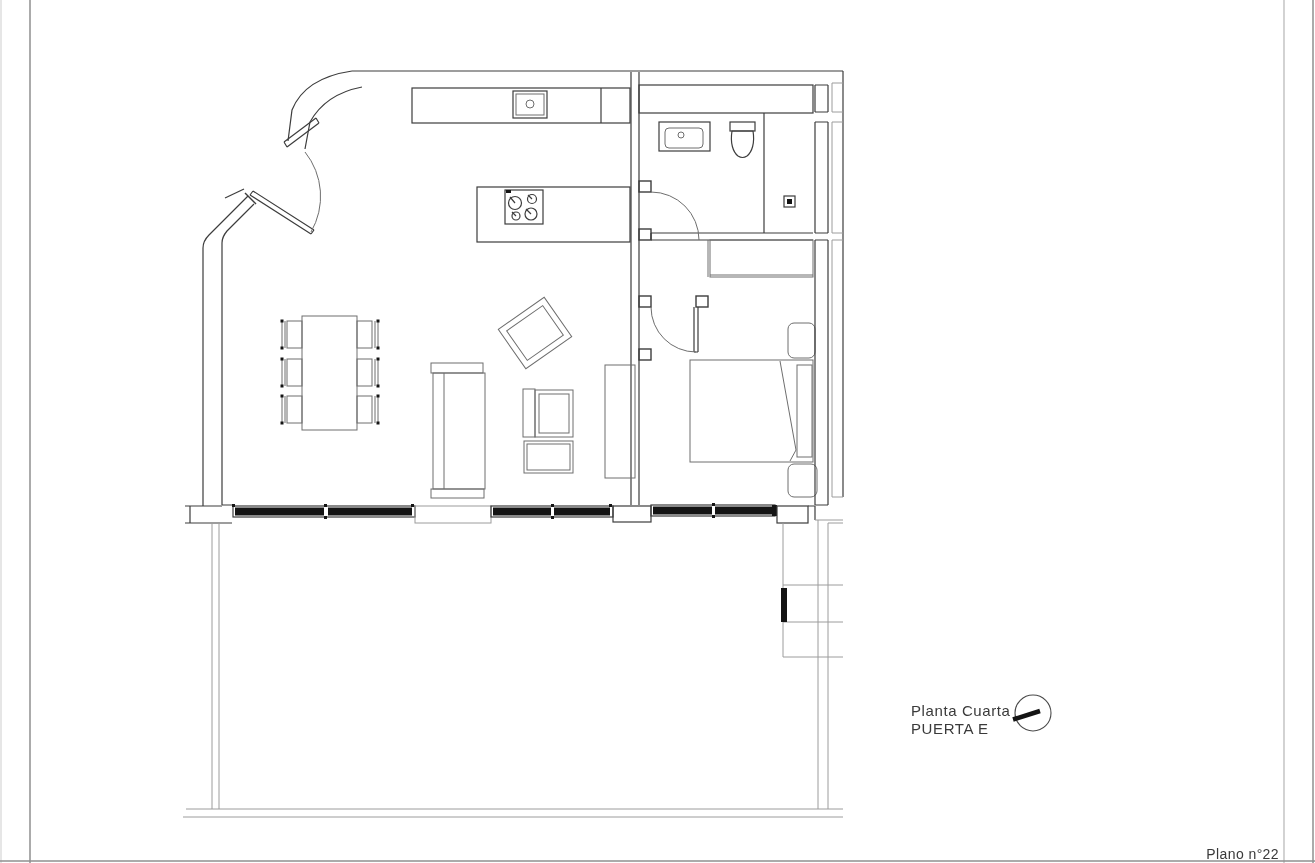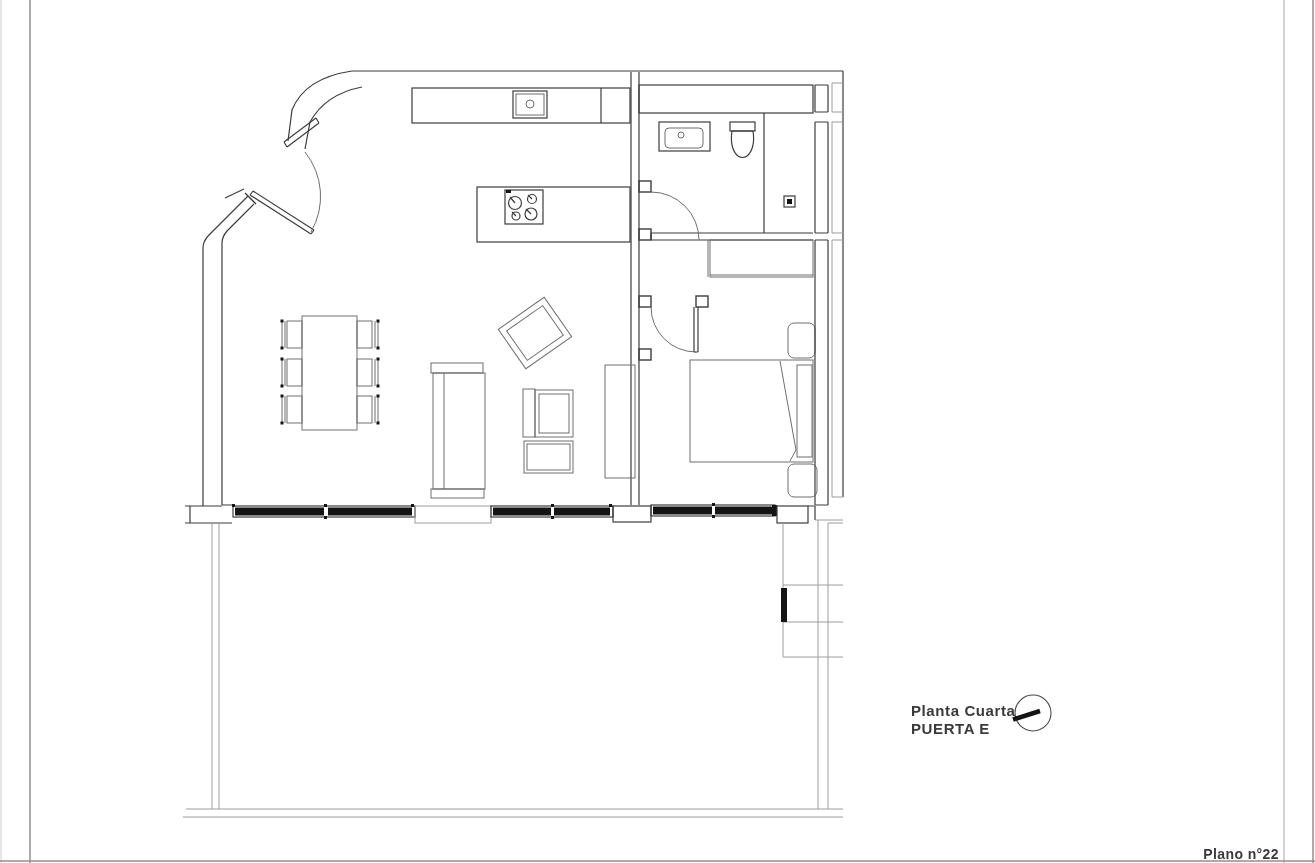--- a/index.html
+++ b/index.html
@@ -1,17 +1,17 @@
 <!DOCTYPE html>
 <html style="--background: #ffffff; --wall_line: #3d3d3d; --furniture_line: #6e6e6e; --light_line: #9c9c9c; --glazing: #141414; --text: #3a3a3a;"><head>
 <meta charset="utf-8">
 <style>
   html,body{margin:0;padding:0;background:#fff;}
   .sheet{position:relative;width:1315px;height:863px;background:var(--background,#fff);overflow:hidden;
-         font-family:"Liberation Sans",sans-serif;font-weight:bold;}
+         font-family:"Liberation Sans",sans-serif;}
   svg{position:absolute;left:0;top:0;}
   svg *{fill:none;stroke-linecap:butt;}
   .w   {stroke:var(--wall_line,#3d3d3d);stroke-width:1.2;}
   .f   {stroke:var(--furniture_line,#6e6e6e);stroke-width:1;}
   .lt  {stroke:var(--light_line,#9c9c9c);stroke-width:1;}
   .dk  {fill:var(--glazing,#141414);stroke:none;}
   .cap {stroke:var(--wall_line,#3d3d3d);stroke-width:1.4;}
   .needle{stroke:var(--glazing,#141414);stroke-width:4.5;}
   text.lbl{fill:var(--text,#3a3a3a);font-size:15px;letter-spacing:0.6px;stroke:none;}
   text.small{fill:var(--text,#3a3a3a);font-size:14px;letter-spacing:0.4px;stroke:none;}

